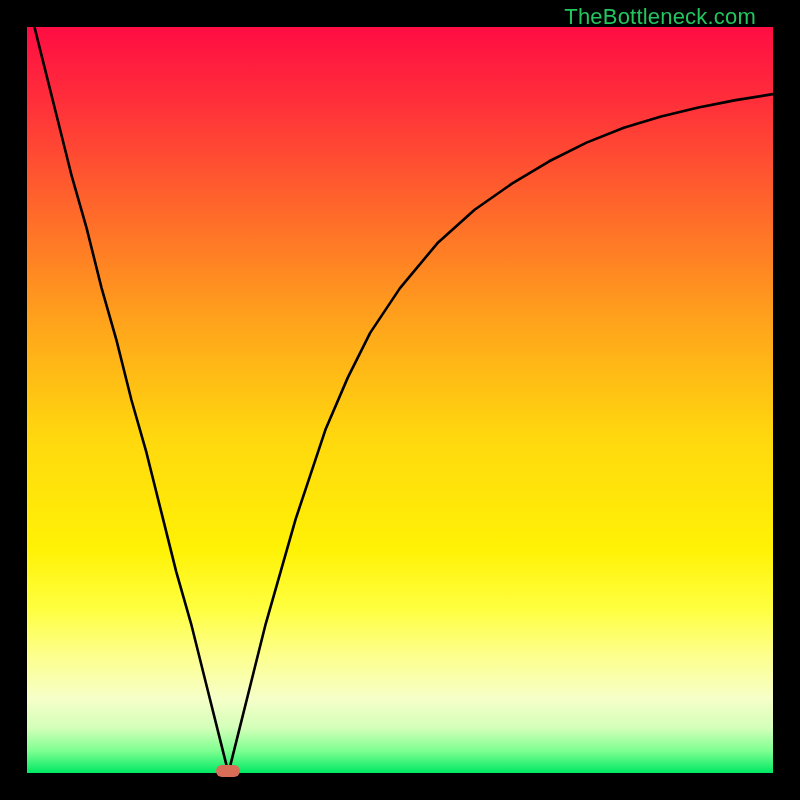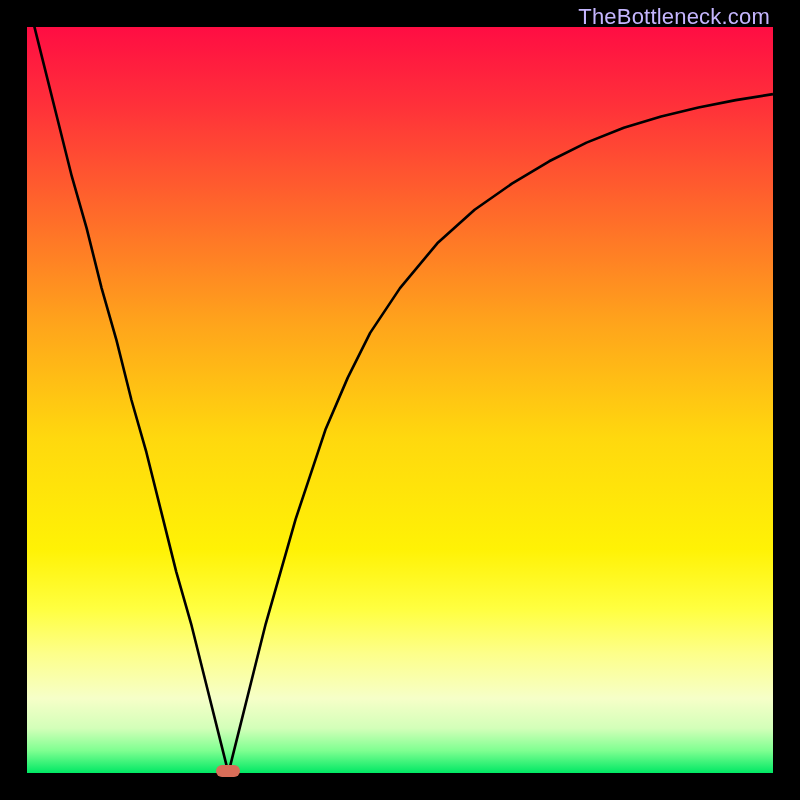--- a/index.html
+++ b/index.html
@@ -19,22 +19,22 @@
     height: 746px;
     background: #fff;
   }
   .gradient {
     position: absolute;
     inset: 0;
   }
   .watermark {
     position: absolute;
     top: 4px;
-    right: 30px;
-    color: #c4b5fd;
+    right: 44px;
+    color: #22c55e;
     font-size: 22px;
     font-weight: 500;
     letter-spacing: 0.2px;
   }
   svg.curve {
     position: absolute;
     left: 27px;
     top: 27px;
     width: 746px;
     height: 746px;

